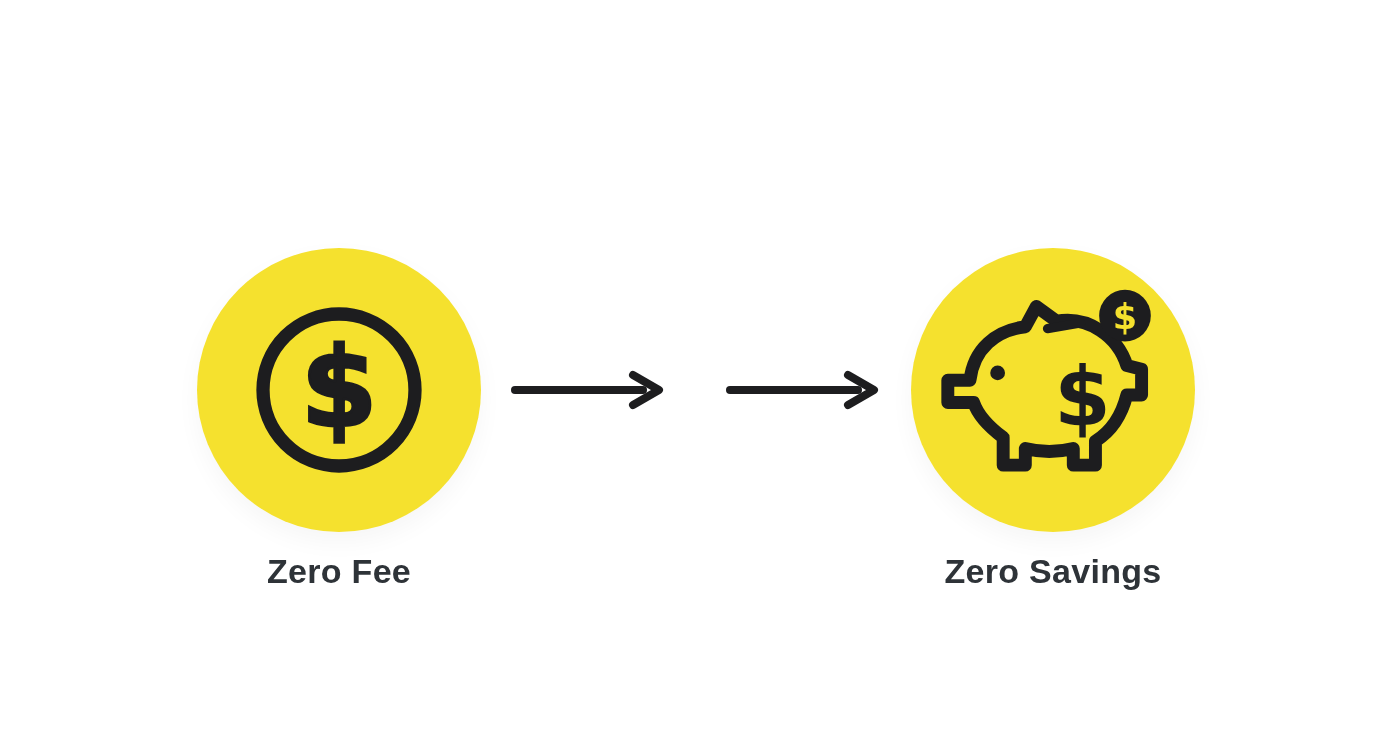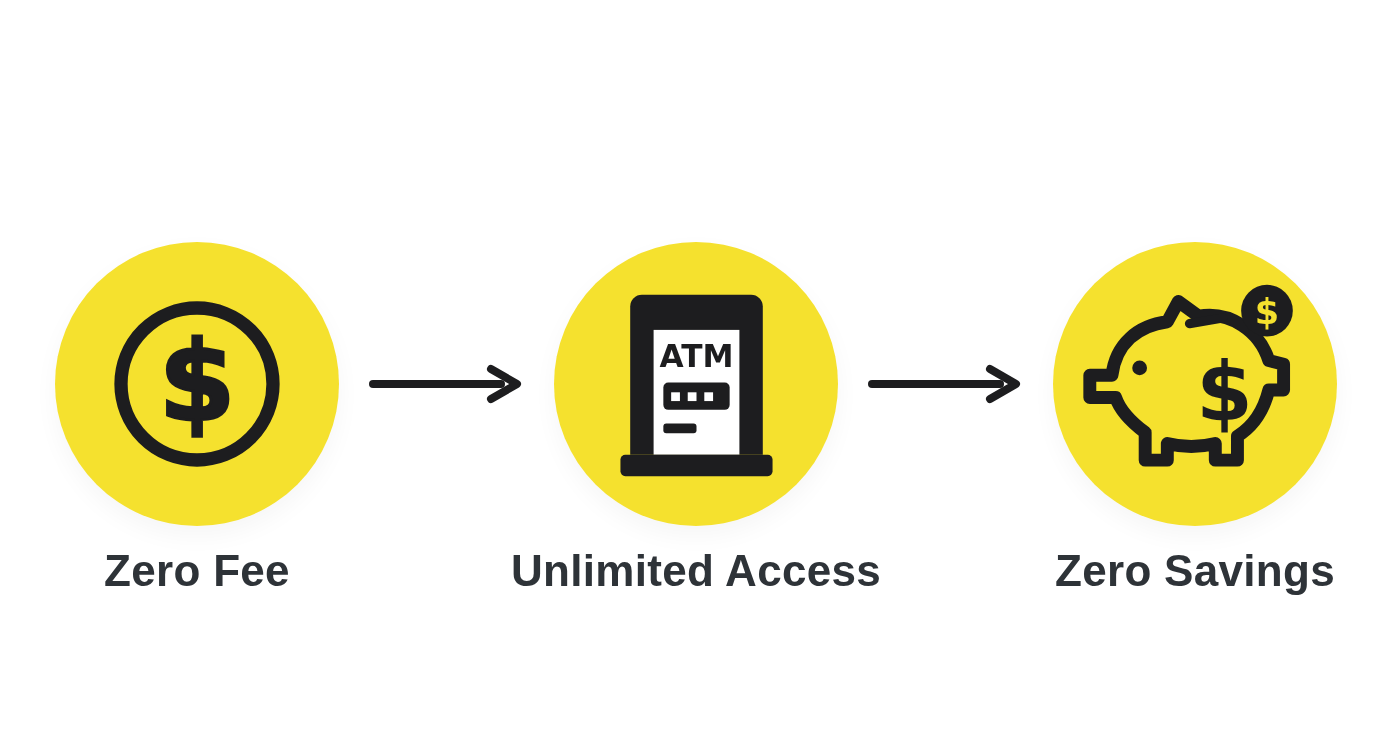--- a/index.html
+++ b/index.html
@@ -34,21 +34,21 @@
     height:284px;
     border-radius:50%;
     background:var(--yellow);
     display:flex;
     align-items:center;
     justify-content:center;
     box-shadow:0 10px 24px rgba(0,0,0,0.04);
   }
   .label{
     margin-top:20px;
-    font-size:44px;
+    font-size:34px;
     font-weight:bold;
     color:var(--label-ink);
     letter-spacing:0.3px;
     white-space:nowrap;
     text-align:center;
   }
   .arrow-wrap{
     margin:0 30px;
     display:flex;
   }
@@ -72,42 +72,20 @@
     <div class="label">Zero Fee</div>
   </div>
 
   <div class="arrow-wrap">
     <svg width="155" height="40" viewBox="0 0 155 40" aria-hidden="true">
       <line x1="4" y1="20" x2="132" y2="20" stroke="var(--ink)" stroke-width="8" stroke-linecap="round"></line>
       <path d="M122 5 L148 20 L122 35" fill="none" stroke="var(--ink)" stroke-width="8" stroke-linecap="round" stroke-linejoin="round"></path>
     </svg>
   </div>
 
-  <div class="step">
-    <div class="circle">
-      <svg width="195" height="195" viewBox="0 0 100 100" aria-hidden="true">
-
-        <path d="M22 4 h56 a6 6 0 0 1 6 6 v76 h-68 v-76 a6 6 0 0 1 6 -6 z" fill="var(--ink)"></path>
-
-        <rect x="28" y="22" width="44" height="64" fill="#FFFFFF"></rect>
-
-        <text x="50" y="41" text-anchor="middle" font-size="16" font-weight="bold" fill="var(--ink)">ATM</text>
-
-        <rect x="33" y="49" width="34" height="14" rx="2.5" fill="var(--ink)"></rect>
-        <rect x="37" y="54" width="4.5" height="4.5" fill="#FFFFFF"></rect>
-        <rect x="45.5" y="54" width="4.5" height="4.5" fill="#FFFFFF"></rect>
-        <rect x="54" y="54" width="4.5" height="4.5" fill="#FFFFFF"></rect>
-
-        <rect x="33" y="70" width="17" height="5" rx="1.5" fill="var(--ink)"></rect>
-
-        <rect x="11" y="86" width="78" height="11" rx="2.5" fill="var(--ink)"></rect>
-      </svg>
-    </div>
-    <div class="label">Unlimited Access</div>
-  </div>
 
   <div class="arrow-wrap">
     <svg width="155" height="40" viewBox="0 0 155 40" aria-hidden="true">
       <line x1="4" y1="20" x2="132" y2="20" stroke="var(--ink)" stroke-width="8" stroke-linecap="round"></line>
       <path d="M122 5 L148 20 L122 35" fill="none" stroke="var(--ink)" stroke-width="8" stroke-linecap="round" stroke-linejoin="round"></path>
     </svg>
   </div>
 
   <div class="step">
     <div class="circle">

